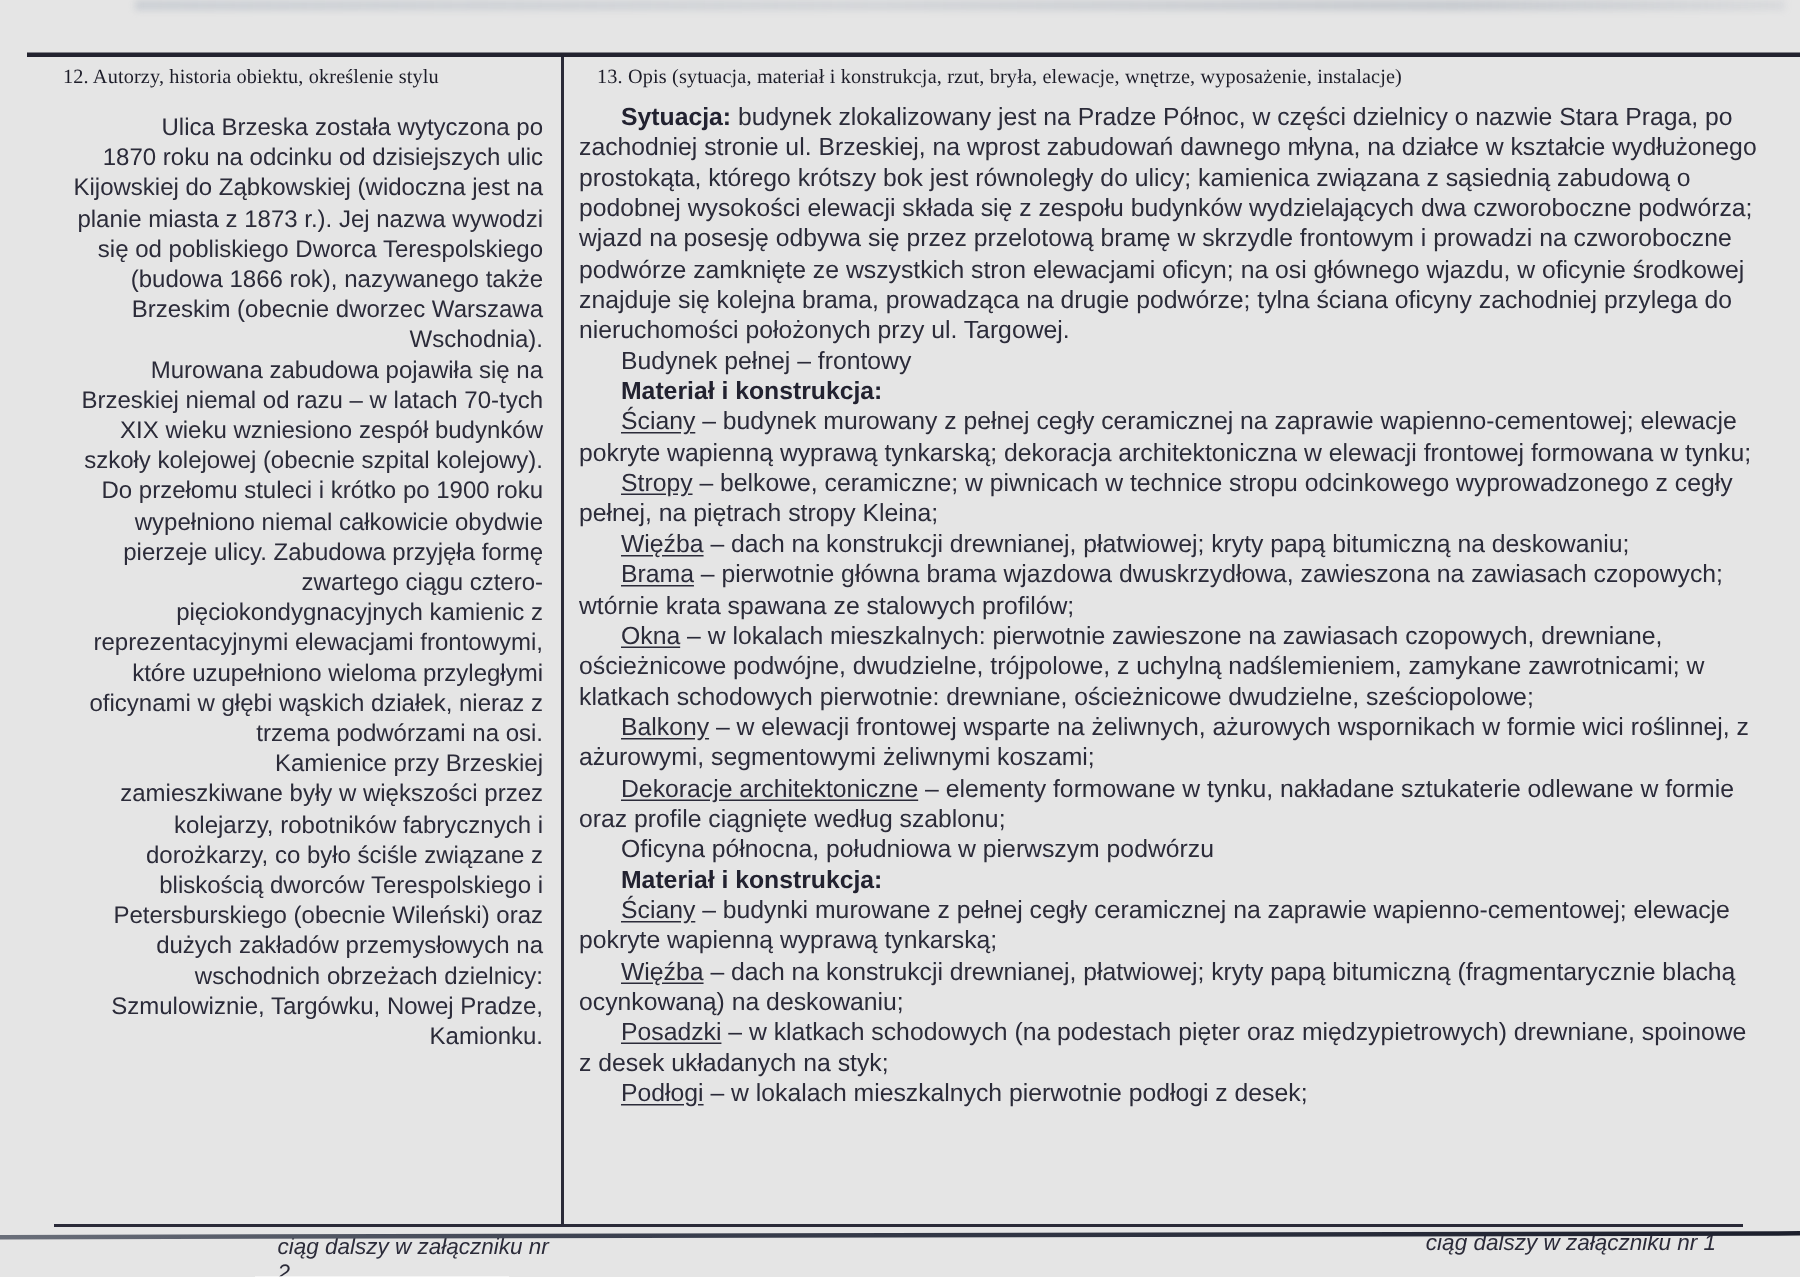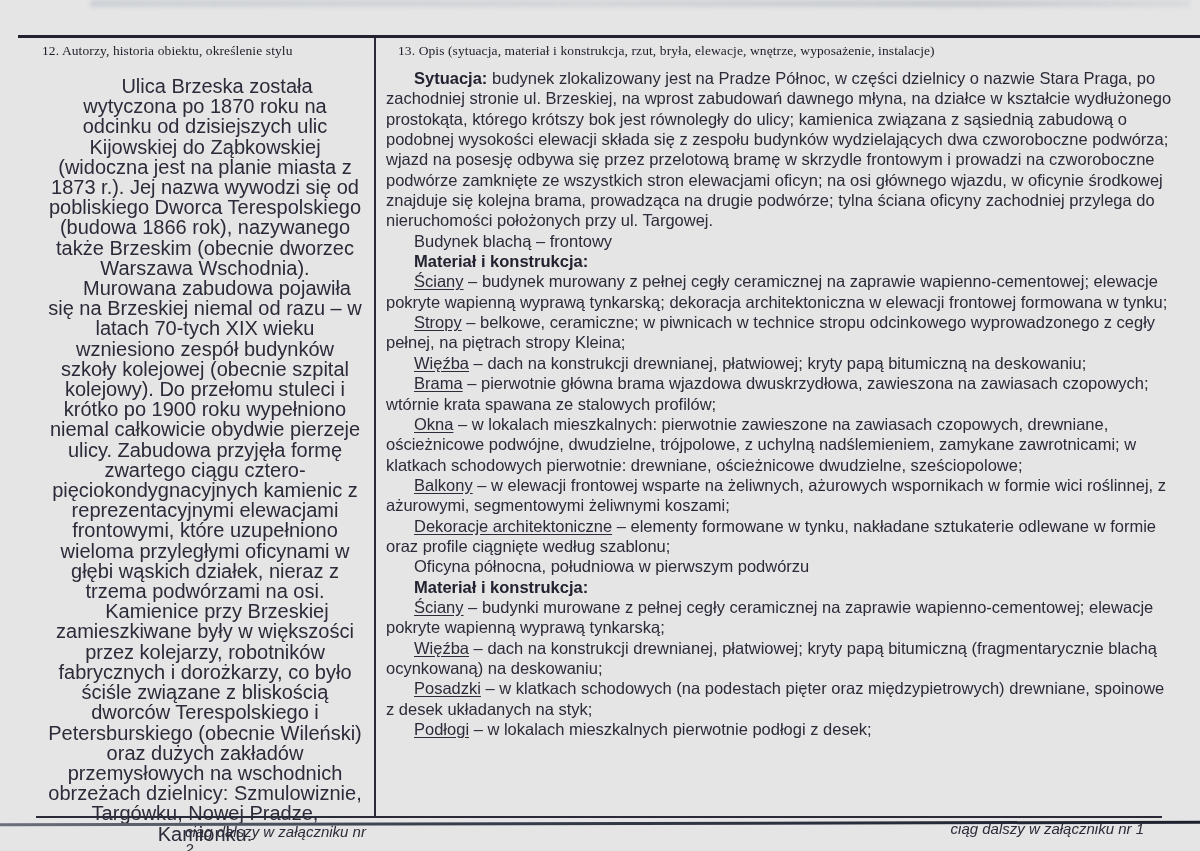--- a/index.html
+++ b/index.html
@@ -31,22 +31,22 @@
     font-family:"Liberation Serif", serif;
     font-size:13.5px;letter-spacing:0.1px;
     color:#1d1d29;
     margin:5px 0 0 0;
     white-space:nowrap;
   }
   .col-left .col-header{margin-left:42px;}
   .col-right .col-header{margin-left:22px;}
   .left-body{
     margin:17px 0 0 48px;width:314px;
-    font-size:20px;line-height:20.2px;
-    text-align:center;
+    font-size:16px;line-height:20.2px;
+    text-align:right;
   }
   .left-body p{margin:0;text-indent:24px;}
   .right-body{
     margin:9px 0 0 10px;width:786px;
     font-size:16.5px;line-height:20.35px;
   }
   .right-body p{margin:0;text-indent:28px;}
   .bold{font-weight:bold;color:#222230;}
   .term{text-decoration:underline;text-underline-offset:2px;}
   .cont-note{
@@ -84,21 +84,21 @@
         </div>
       <div class="cont-note cont-left" style="top: 785.312px;">ciąg dalszy w załączniku nr 2</div>
     </div>
 
     <div class="divider"></div>
 
     <div class="col-right">
       <div class="col-header">13. Opis (sytuacja, materiał i konstrukcja, rzut, bryła, elewacje, wnętrze, wyposażenie, instalacje)</div>
       <div class="right-body" id="right-body">
           <p><span class="bold">Sytuacja:</span> budynek zlokalizowany jest na Pradze Północ, w części dzielnicy o nazwie Stara Praga, po zachodniej stronie ul. Brzeskiej, na wprost zabudowań dawnego młyna, na działce w kształcie wydłużonego prostokąta, którego krótszy bok jest równoległy do ulicy; kamienica związana z sąsiednią zabudową o podobnej wysokości elewacji składa się z zespołu budynków wydzielających dwa czworoboczne podwórza; wjazd na posesję odbywa się przez przelotową bramę w skrzydle frontowym i prowadzi na czworoboczne podwórze zamknięte ze wszystkich stron elewacjami oficyn; na osi głównego wjazdu, w oficynie środkowej znajduje się kolejna brama, prowadząca na drugie podwórze; tylna ściana oficyny zachodniej przylega do nieruchomości położonych przy ul. Targowej.</p>
-          <p>Budynek blachą – frontowy</p>
+          <p>Budynek pełnej – frontowy</p>
           <p><span class="bold">Materiał i konstrukcja:</span></p>
           <p><span class="term">Ściany</span> – budynek murowany z pełnej cegły ceramicznej na zaprawie wapienno-cementowej; elewacje pokryte wapienną wyprawą tynkarską; dekoracja architektoniczna w elewacji frontowej formowana w tynku;</p>
           <p><span class="term">Stropy</span> – belkowe, ceramiczne; w piwnicach w technice stropu odcinkowego wyprowadzonego z cegły pełnej, na piętrach stropy Kleina;</p>
           <p><span class="term">Więźba</span> – dach na konstrukcji drewnianej, płatwiowej; kryty papą bitumiczną na deskowaniu;</p>
           <p><span class="term">Brama</span> – pierwotnie główna brama wjazdowa dwuskrzydłowa, zawieszona na zawiasach czopowych; wtórnie krata spawana ze stalowych profilów;</p>
           <p><span class="term">Okna</span> – w lokalach mieszkalnych: pierwotnie zawieszone na zawiasach czopowych, drewniane, ościeżnicowe podwójne, dwudzielne, trójpolowe, z uchylną nadślemieniem, zamykane zawrotnicami; w klatkach schodowych pierwotnie: drewniane, ościeżnicowe dwudzielne, sześciopolowe;</p>
           <p><span class="term">Balkony</span> – w elewacji frontowej wsparte na żeliwnych, ażurowych wspornikach w formie wici roślinnej, z ażurowymi, segmentowymi żeliwnymi koszami;</p>
           <p><span class="term">Dekoracje architektoniczne</span> – elementy formowane w tynku, nakładane sztukaterie odlewane w formie oraz profile ciągnięte według szablonu;</p>
           <p>Oficyna północna, południowa w pierwszym podwórzu</p>
           <p><span class="bold">Materiał i konstrukcja:</span></p>

